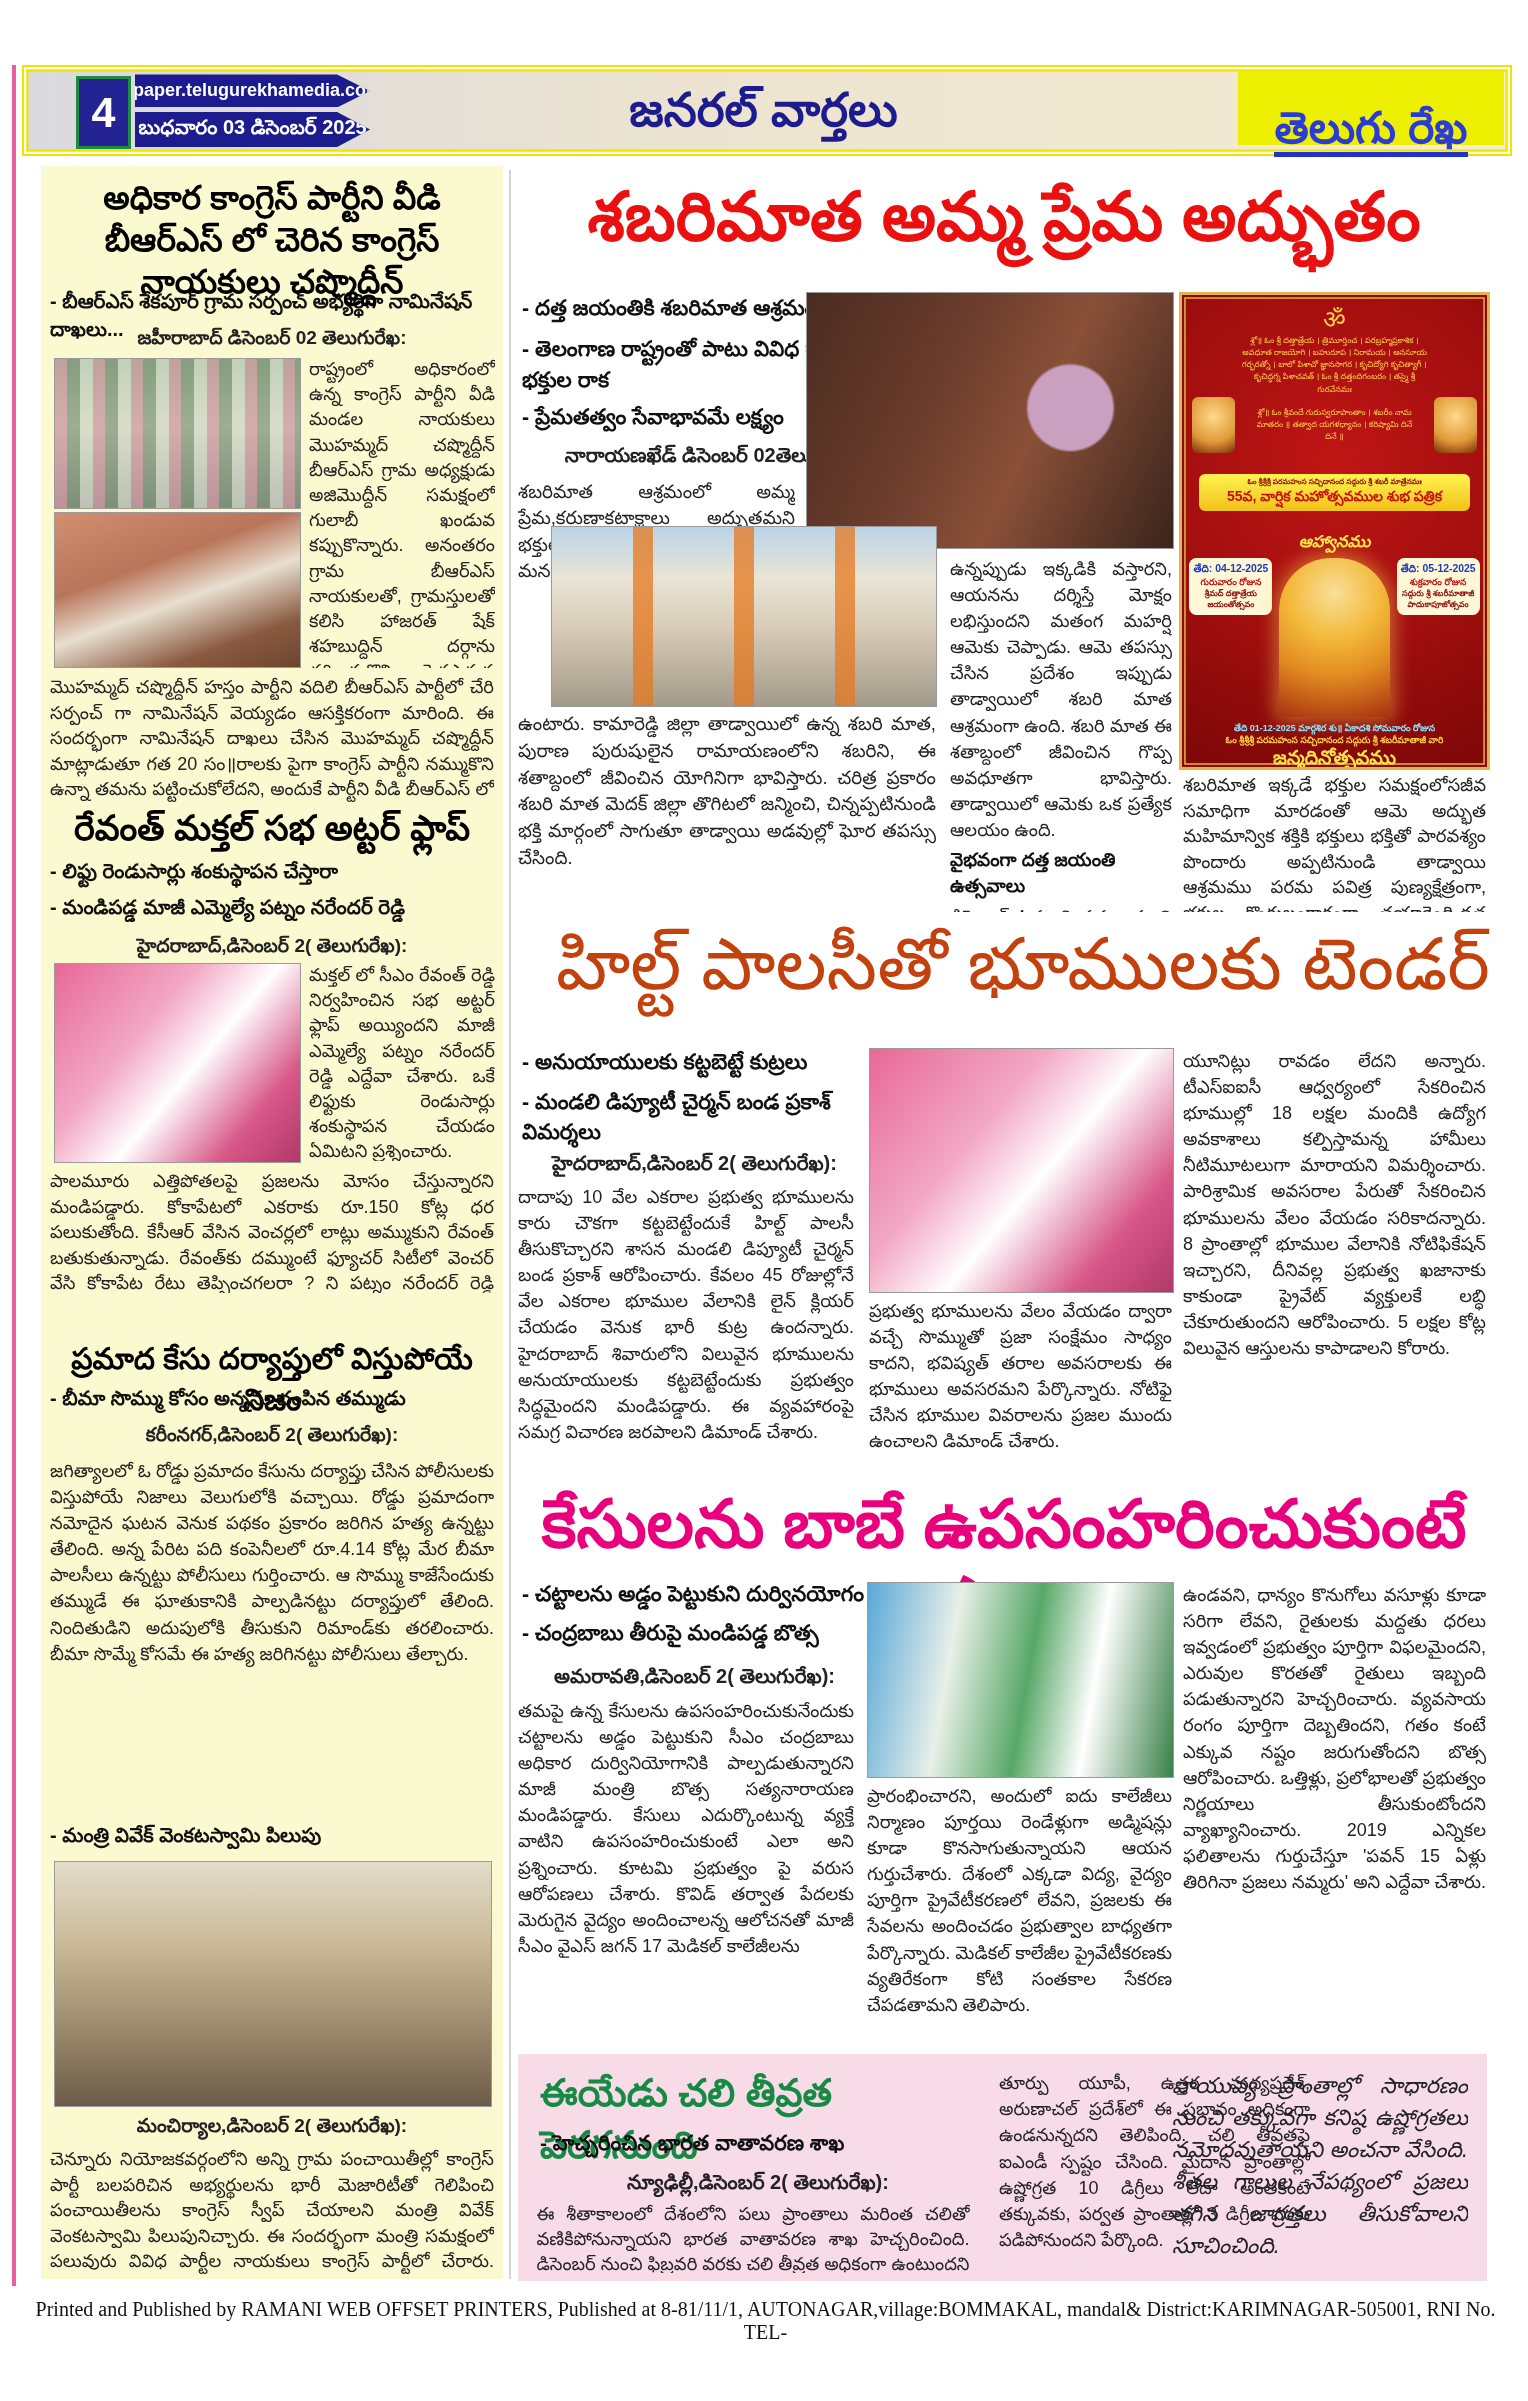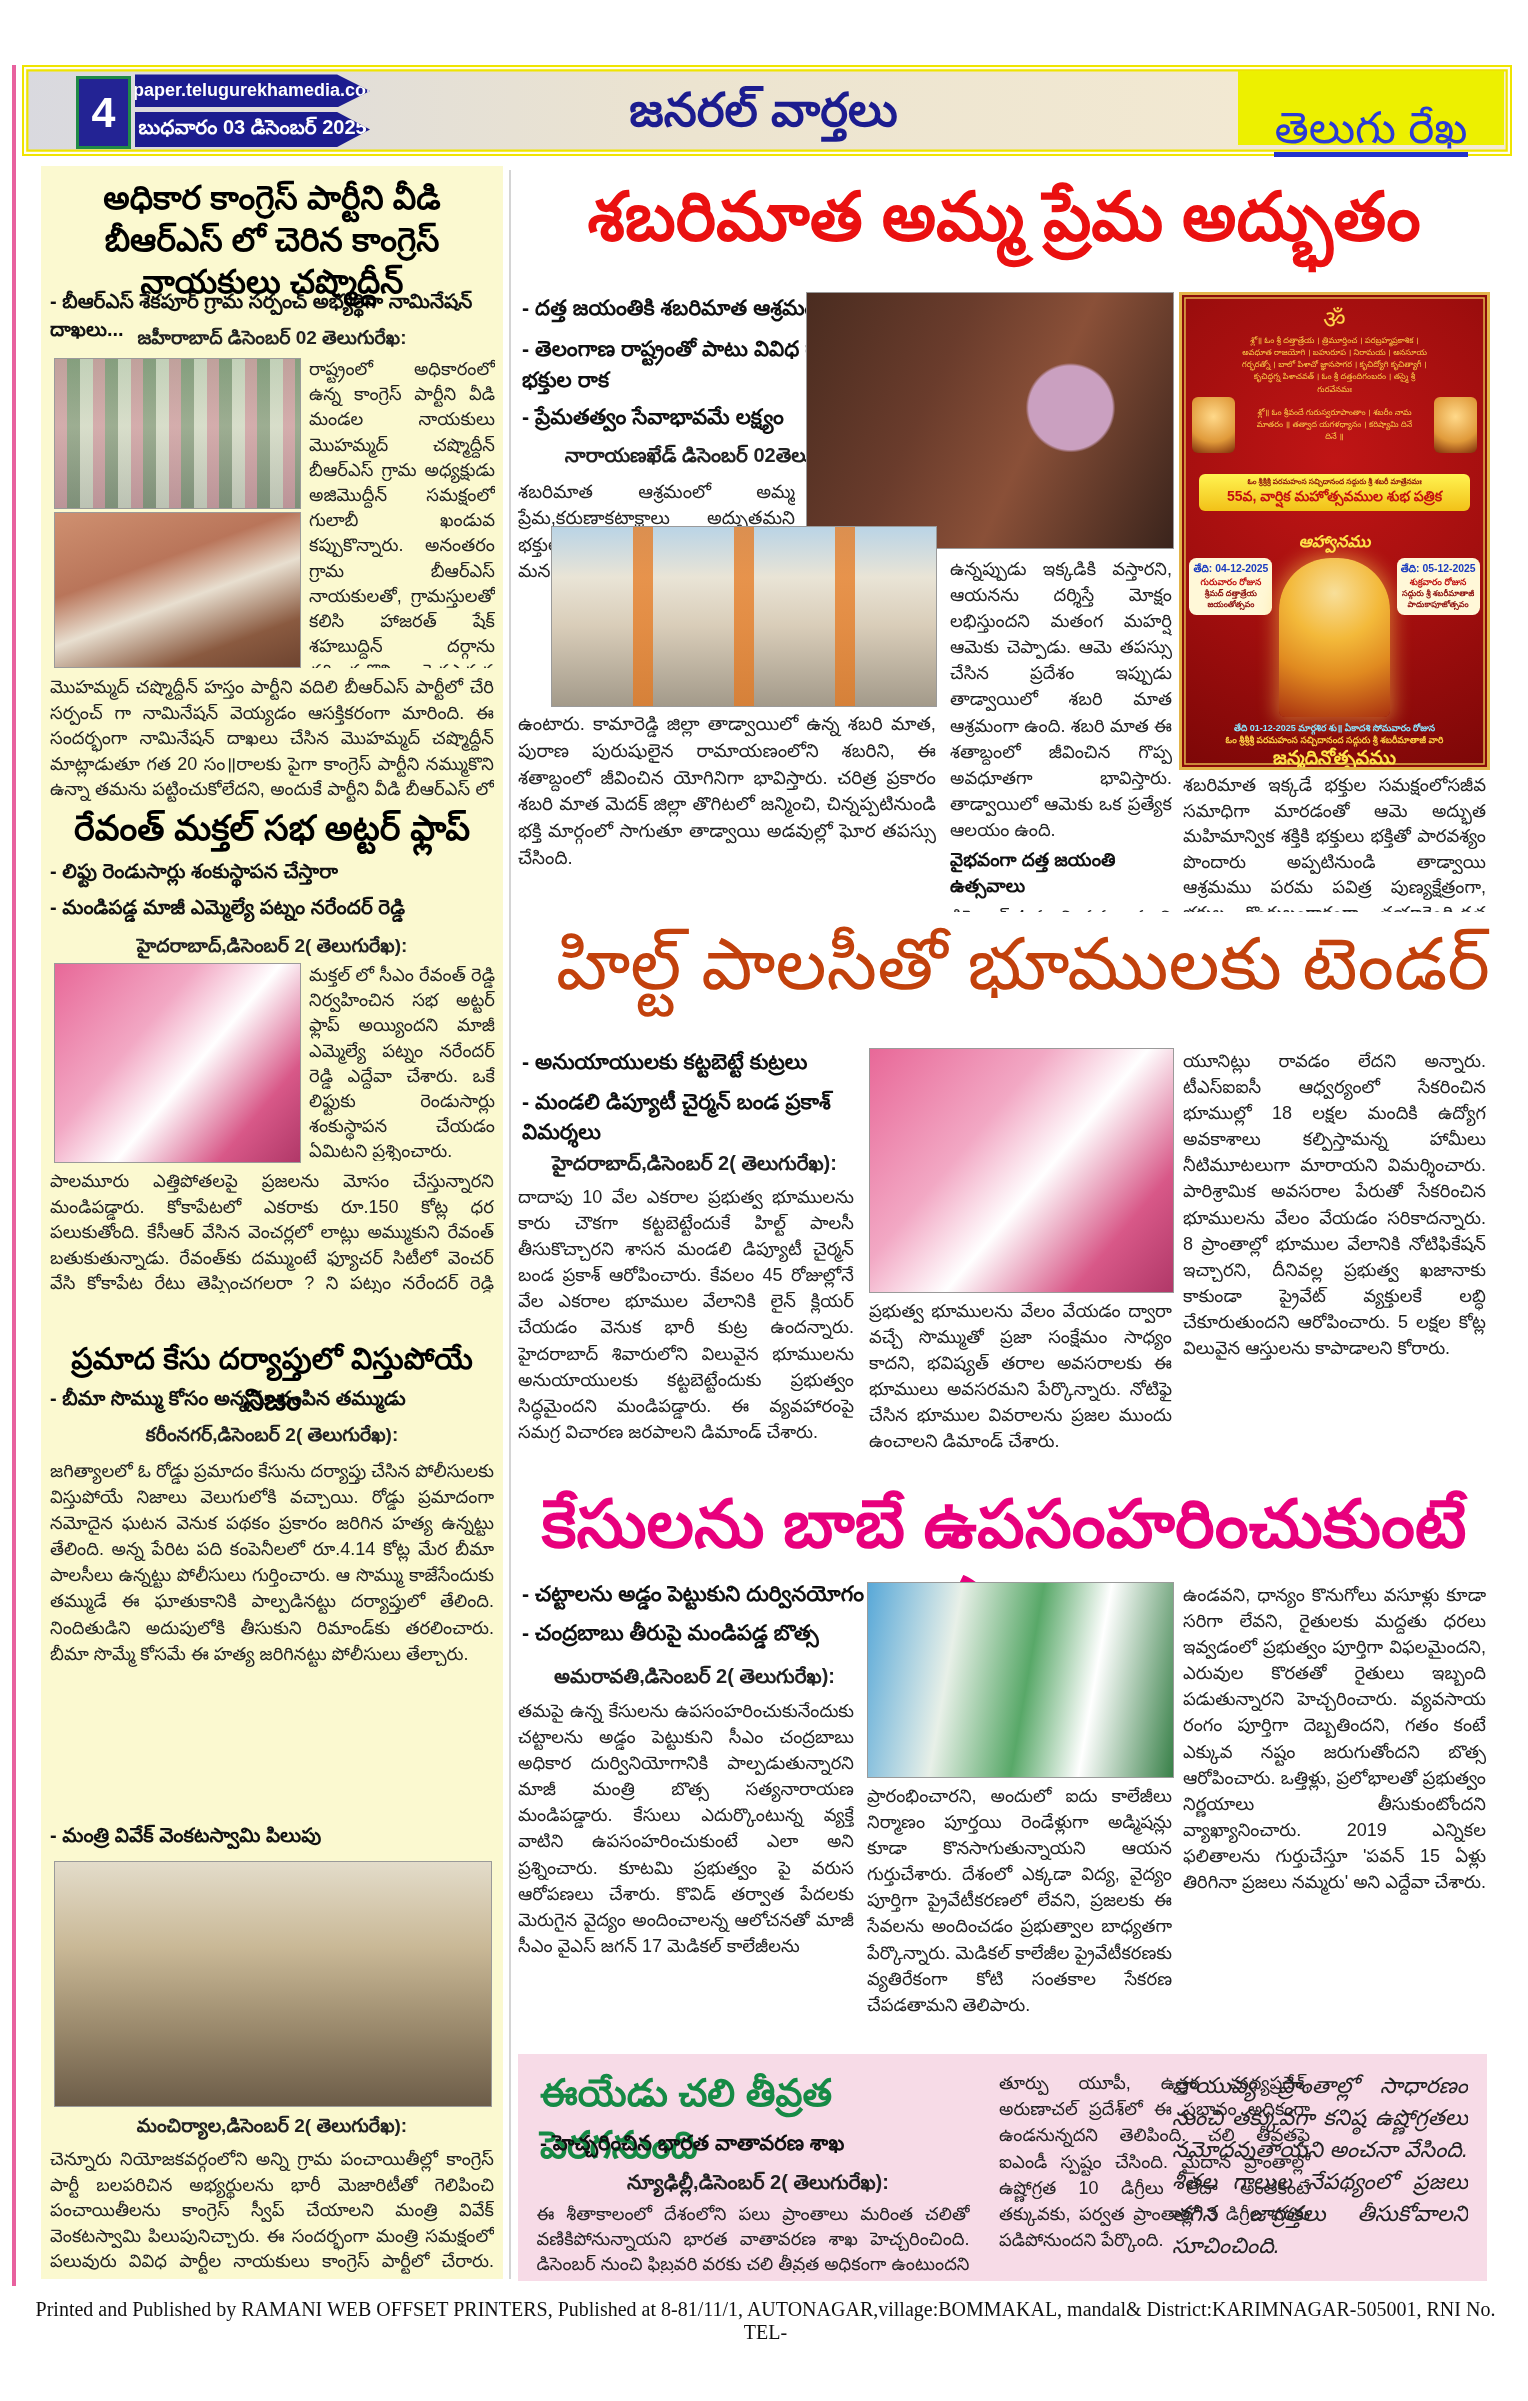--- a/index.html
+++ b/index.html
@@ -8,21 +8,21 @@
   .abs{position:absolute;}
   
   .hdr{background:linear-gradient(90deg,#d9d9df 0%,#ece4d0 45%,#f5ebd3 100%);
        border:2.2px solid #efe400;box-shadow:inset 0 0 0 2.2px #fffef2, inset 0 0 0 4.4px #efe400;}
   .numbox{background:#232394;border:3.7px solid #1f8a46;color:#fff;font-size:43px;font-weight:bold;
           display:flex;align-items:center;justify-content:center;}
   .ribbon{background:#1c1c8f;color:#fff;font-weight:bold;display:flex;align-items:center;justify-content:center;
           clip-path:polygon(0 0,86% 0,100% 50%,86% 100%,0 100%);}
   .section-title{color:#1c1c8f;font-weight:800;font-size:47px;text-align:center;}
   .brandbox{background:#edf000;display:flex;align-items:center;justify-content:center;}
-  .brand{color:#2b3bd6;font-weight:400;font-size:44px;border-bottom:5.2px solid #2233cc;line-height:1.1;margin-top:44px;}
+  .brand{color:#2b3bd6;font-weight:700;font-size:44px;border-bottom:5.2px solid #2233cc;line-height:1.1;margin-top:44px;}
   
   .hd{font-weight:800;color:#000;}
   .bl{font-weight:bold;color:#111;}
   .dl{font-weight:600;color:#222;text-align:center;}
   .bd{color:#222;text-align:justify;}
   .leftcol-bg{background:#fbf9d0;}
   .ph{border:0.7px solid #9a9a9a;}
   .pinkbox{background:#f7dbe7;}
   .vline{background:#d4d4d4;}
   .pink-rule{background:#e8619e;}

